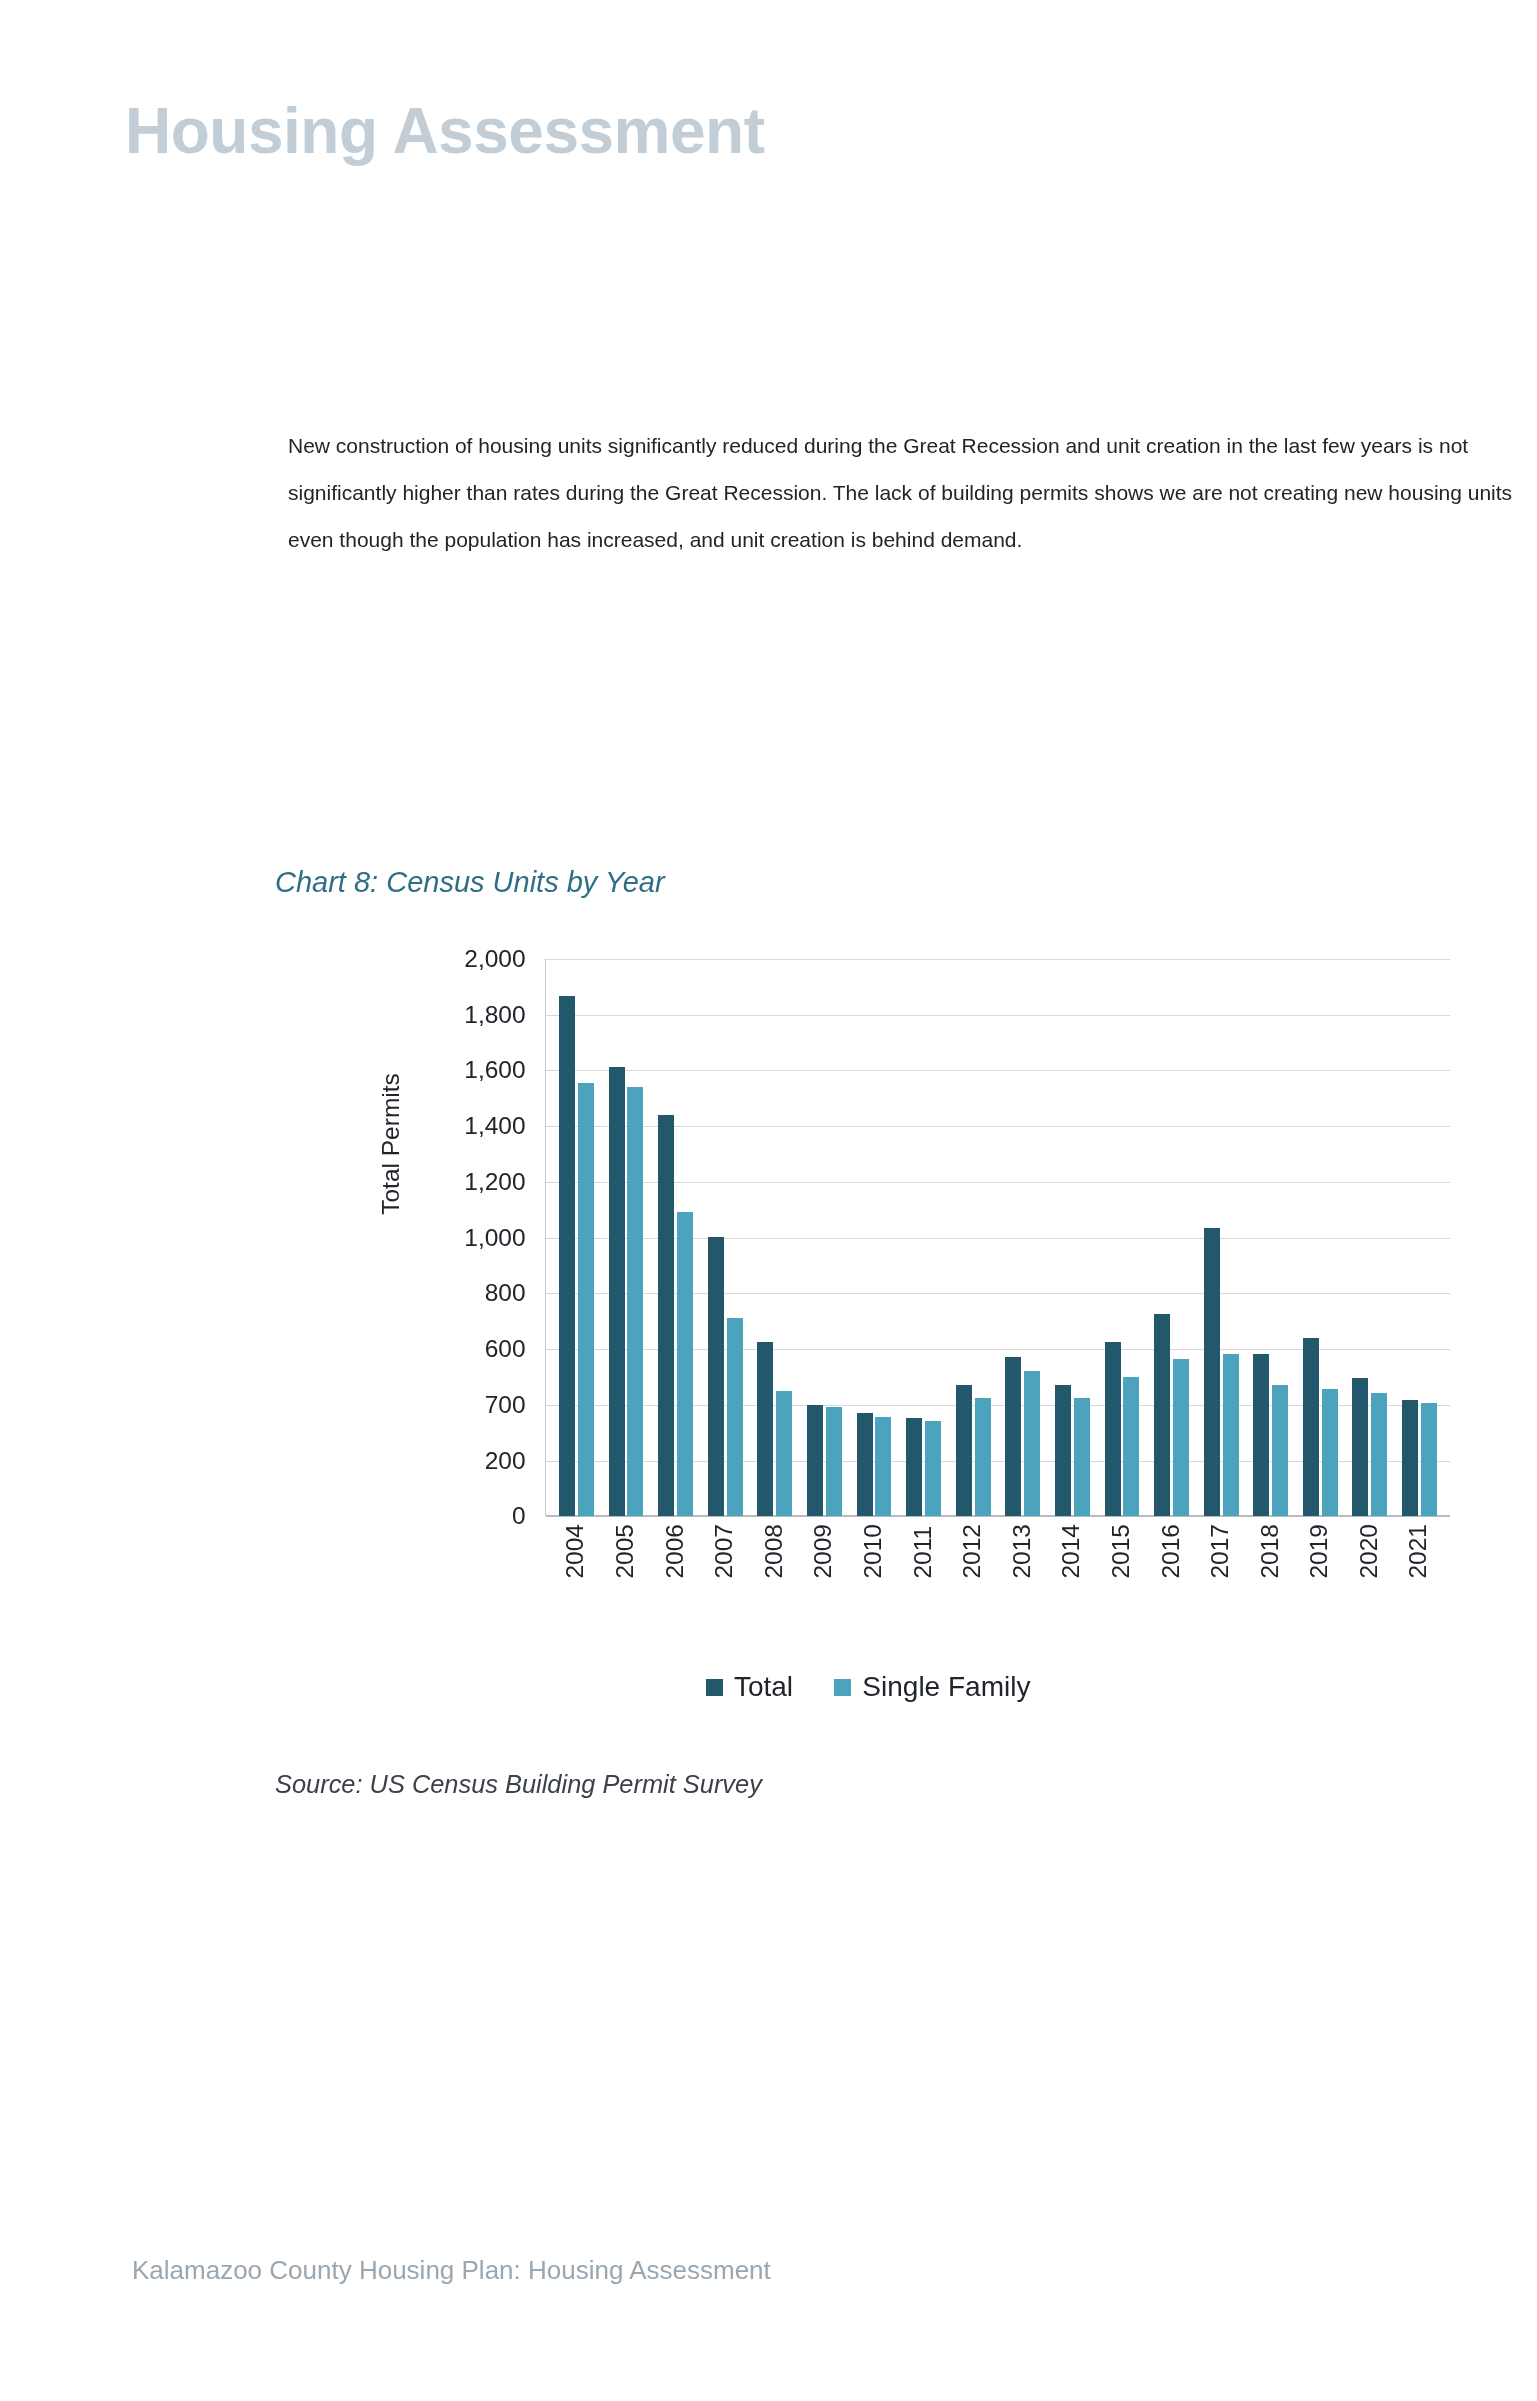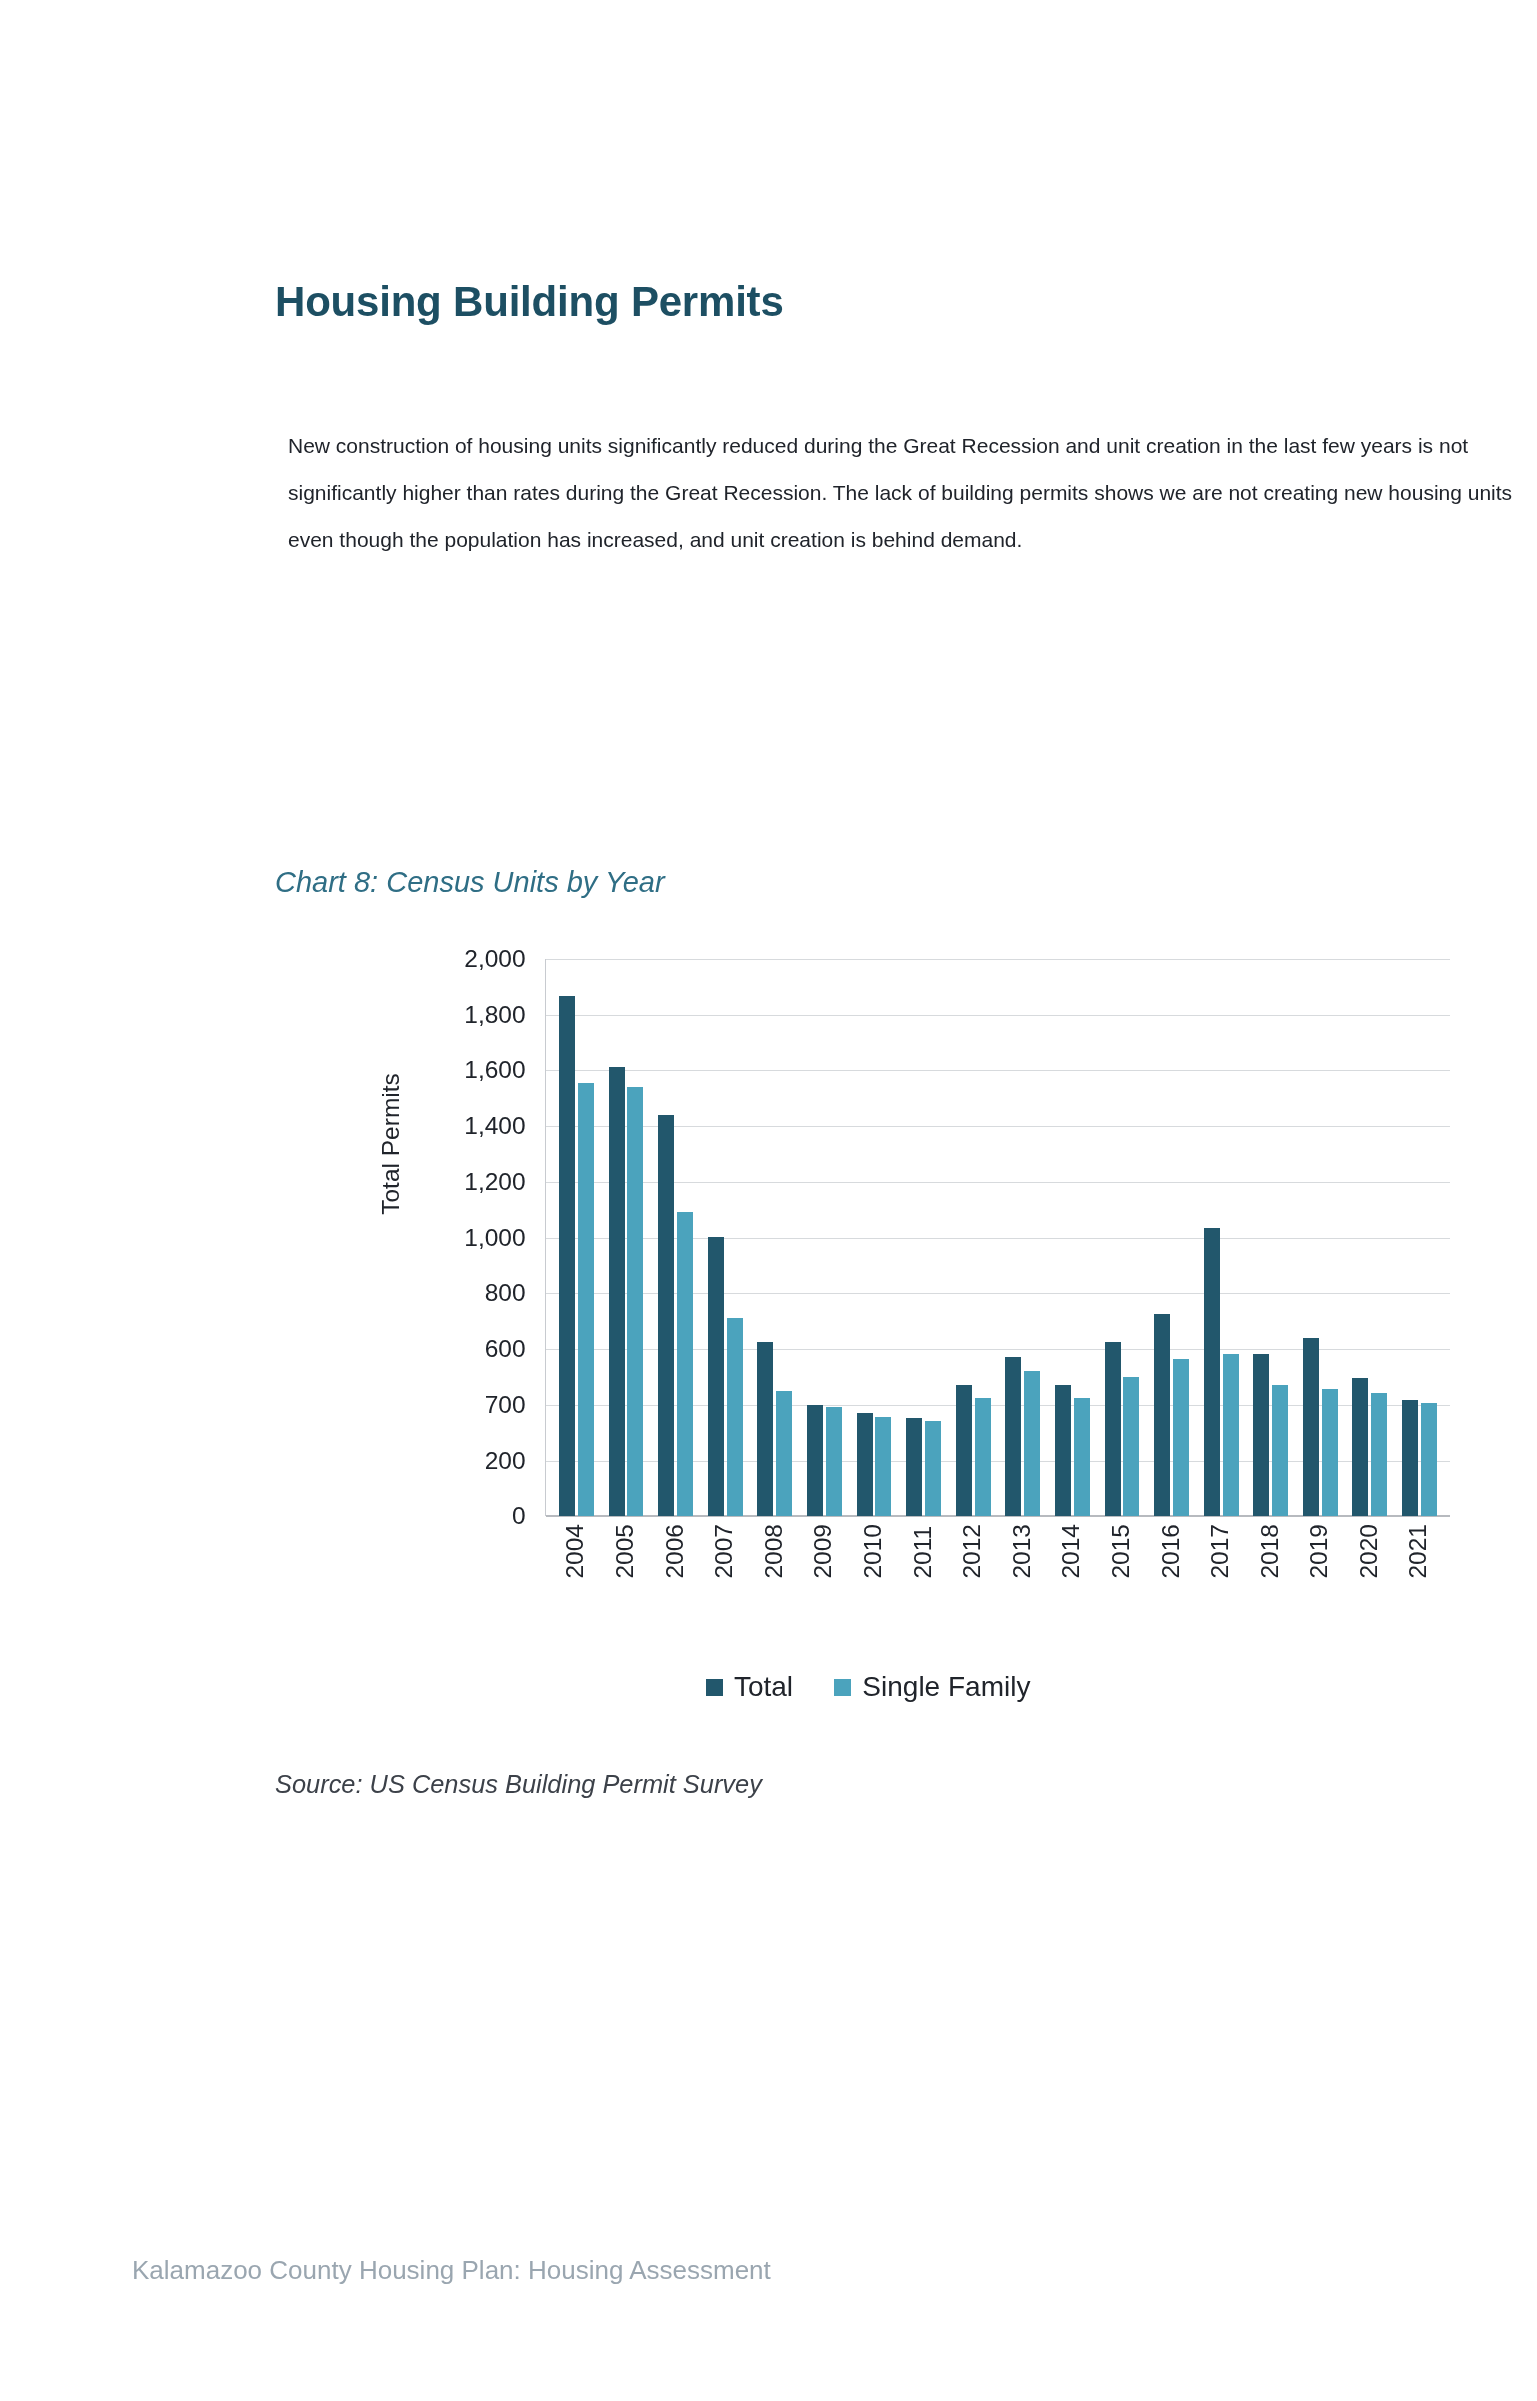--- a/index.html
+++ b/index.html
@@ -220,22 +220,22 @@
     font-size: 26px;
     font-weight: normal;
     color: #9aa6b0;
   }
 </style>
 </head>
 <body>
 
 <div class="page">
 
-
-  <div class="section-title">Housing Building Permits</div>
+  <div class="page-header">Housing Assessment</div>
+
 
   <div class="body-copy">New construction of housing units significantly reduced during the Great Recession and unit creation in the last few years is not significantly higher than rates during the Great Recession. The lack of building permits shows we are not creating new housing units even though the population has increased, and unit creation is behind demand.</div>
 
   <div class="chart-caption">Chart 8: Census Units by Year</div>
 
   <div class="chart-area">
     <div class="y-axis-title">Total Permits</div>
 
     <div class="plot-wrap">
       <div class="y-labels" id="y-labels">

